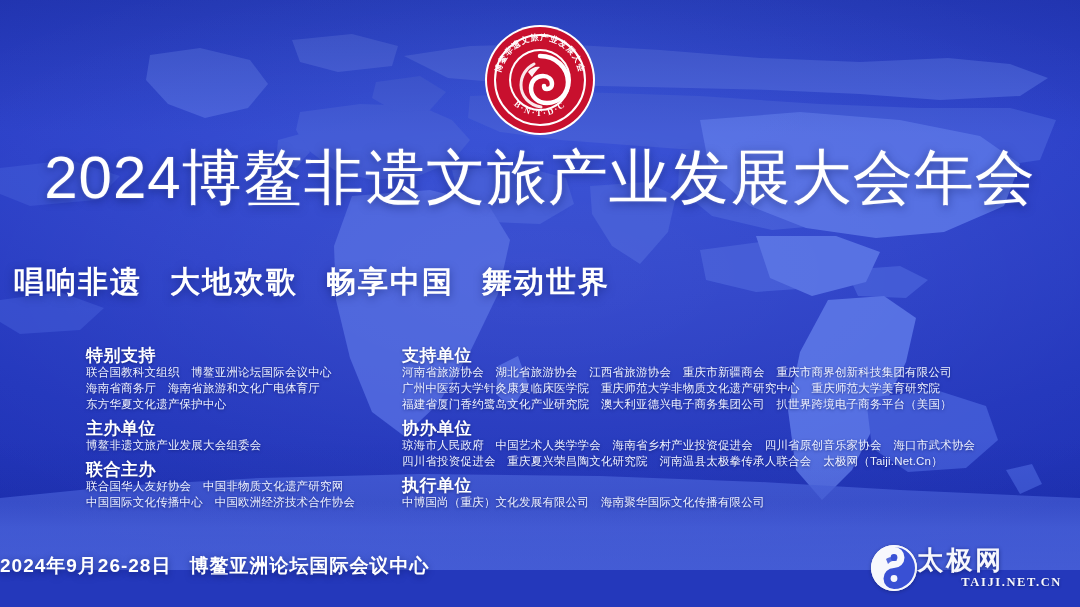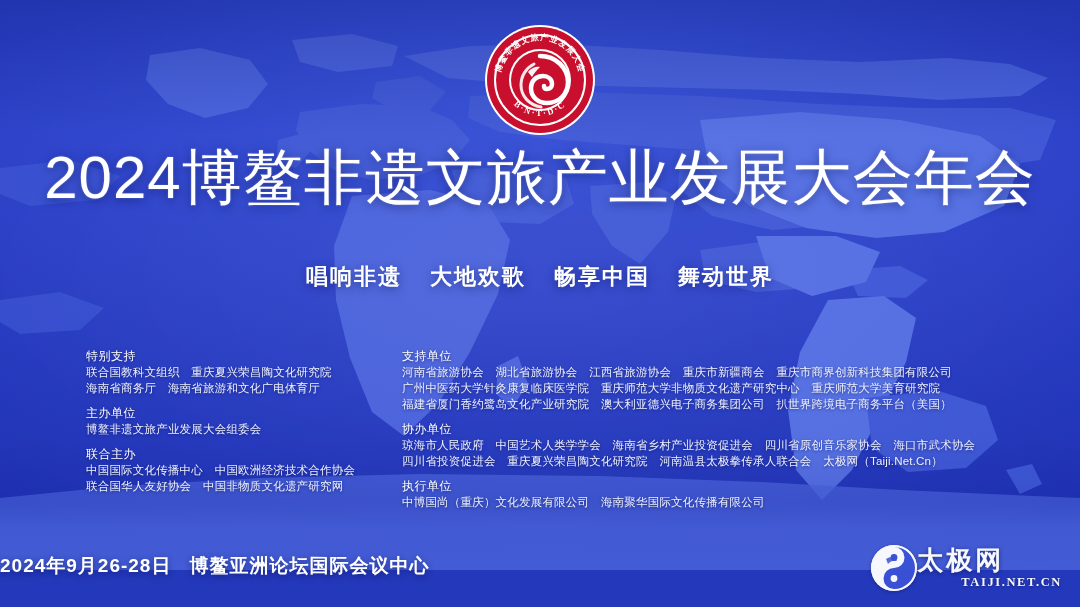--- a/index.html
+++ b/index.html
@@ -77,22 +77,21 @@
     letter-spacing: 1px;
     color: #ffffff;
     text-shadow: 0 2px 10px rgba(8,20,90,0.55), 0 0 2px rgba(255,255,255,0.35);
     z-index: 6;
     white-space: nowrap;
   }
   .subtitle {
     position: absolute;
     left: 0; right: 0;
     top: 262px;
-    text-align: center;
-    font-size: 22px;
+    font-size: 30px;
     font-weight: 700;
     letter-spacing: 2px;
     color: #ffffff;
     text-shadow: 0 2px 8px rgba(8,20,90,0.5);
     z-index: 6;
     white-space: nowrap;
   }
   .subtitle .seg { margin: 0 14px; }
 
   
@@ -103,22 +102,22 @@
     top: 348px;
     display: flex;
     z-index: 6;
   }
   .col-left  { width: 300px; flex: 0 0 300px; }
   .col-right { flex: 1 1 auto; padding-left: 16px; }
 
   .block { margin-bottom: 9px; }
   .block:last-child { margin-bottom: 16px; }
   .block-head {
-    font-size: 12px;
-    font-weight: 400;
+    font-size: 17px;
+    font-weight: 700;
     line-height: 16px;
     color: #ffffff;
     letter-spacing: 0.5px;
     text-shadow: 0 1px 3px rgba(8,20,90,0.6);
   }
   .block-line {
     font-size: 11.5px;
     line-height: 16px;
     color: #eef1ff;
     letter-spacing: 0.2px;
@@ -292,33 +291,34 @@
   <div class="subtitle">
     <span class="seg">唱响非遗</span><span class="seg">大地欢歌</span><span class="seg">畅享中国</span><span class="seg">舞动世界</span>
   </div>
 
   <div class="credits">
 
     <div class="col-left">
 
       <div class="block">
         <div class="block-head">特别支持</div>
-        <div class="block-line">联合国教科文组织　重庆夏兴荣昌陶文化研究院</div>
+        <div class="block-line">联合国教科文组织　博鳌亚洲论坛国际会议中心</div>
         <div class="block-line">海南省商务厅　海南省旅游和文化广电体育厅</div>
+        <div class="block-line">东方华夏文化遗产保护中心</div>
       </div>
 
       <div class="block">
         <div class="block-head">主办单位</div>
         <div class="block-line">博鳌非遗文旅产业发展大会组委会</div>
       </div>
 
       <div class="block">
         <div class="block-head">联合主办</div>
+        <div class="block-line">联合国华人友好协会　中国非物质文化遗产研究网</div>
         <div class="block-line">中国国际文化传播中心　中国欧洲经济技术合作协会</div>
-        <div class="block-line">联合国华人友好协会　中国非物质文化遗产研究网</div>
       </div>
 
     </div>
 
     <div class="col-right">
 
       <div class="block">
         <div class="block-head">支持单位</div>
         <div class="block-line">河南省旅游协会　湖北省旅游协会　江西省旅游协会　重庆市新疆商会　重庆市商界创新科技集团有限公司</div>
         <div class="block-line">广州中医药大学针灸康复临床医学院　重庆师范大学非物质文化遗产研究中心　重庆师范大学美育研究院</div>

